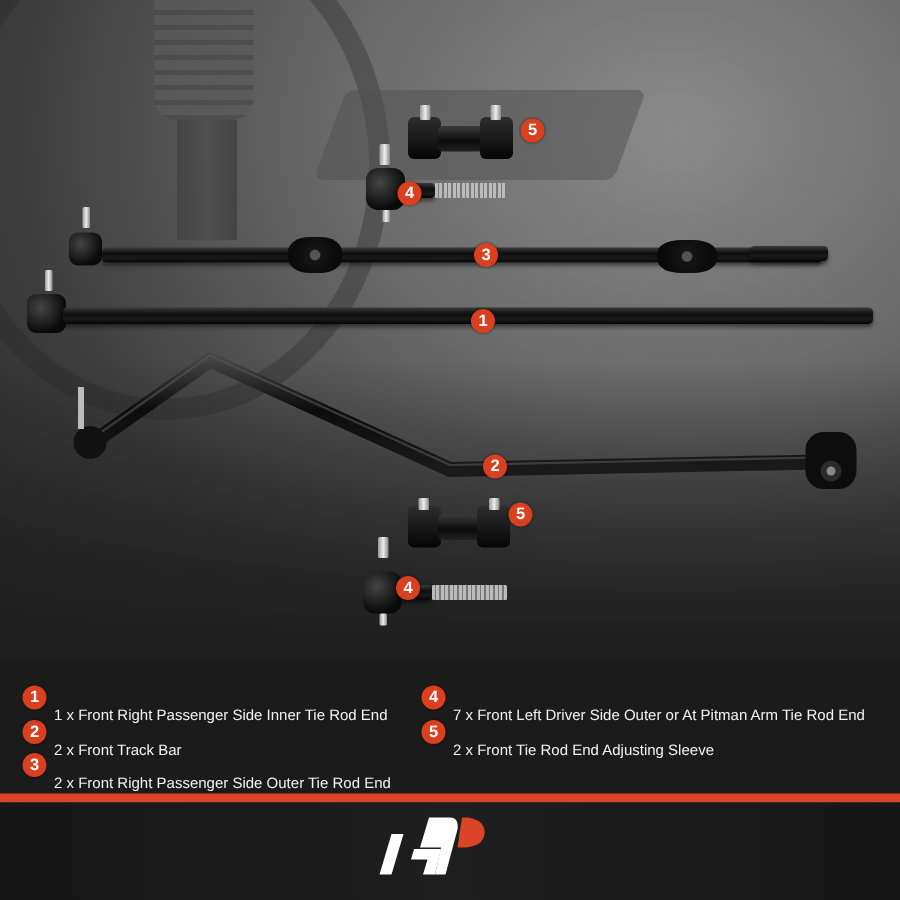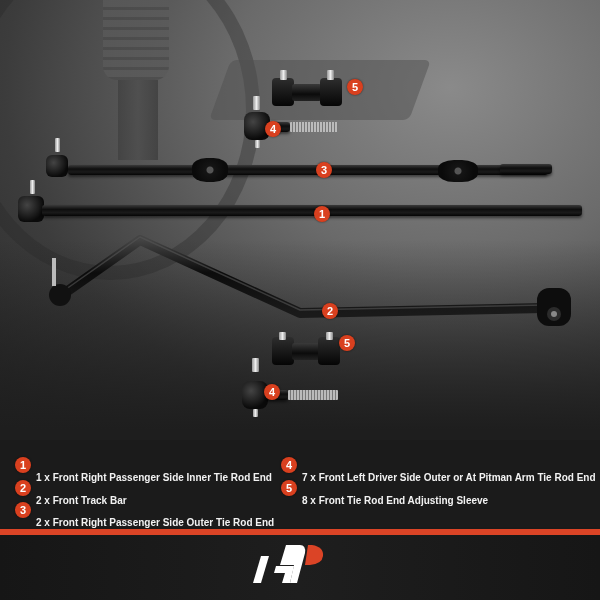--- a/index.html
+++ b/index.html
@@ -72,21 +72,21 @@
     }
 
     .legend {
       position: absolute; left: 0; top: 440px; width: 600px; height: 87px;
       background: #1b1b1b;
     }
     .legend-item {
       position: absolute; display: flex; align-items: center; height: 16px;
     }
     .legend-item .badge { position: static; margin-right: 5px; flex: none; }
-    .legend-text { color: #f2f2f2; font-size: 10px; font-weight: bold; white-space: nowrap; margin-top: 24px; }
+    .legend-text { color: #f2f2f2; font-size: 10px; font-weight: normal; white-space: nowrap; margin-top: 24px; }
 
     .separator { position: absolute; left: 0; top: 529px; width: 600px; height: 6px; background: #db4426; }
 
     .footer {
       position: absolute; left: 0; top: 535px; width: 600px; height: 65px;
       background: linear-gradient(to right, #161616, #1e1e1e 50%, #161616);
     }
     .logo { position: absolute; left: 250px; top: 8px; width: 100px; height: 50px; }
   </style>
 </head>
@@ -184,21 +184,21 @@
   <div class="legend-item" style="left:15px;top:62px;">
     <span class="badge">3</span>
     <span class="legend-text">2 x Front Right Passenger Side Outer Tie Rod End</span>
   </div>
   <div class="legend-item" style="left:281px;top:17px;">
     <span class="badge">4</span>
     <span class="legend-text">7 x Front Left Driver Side Outer or At Pitman Arm Tie Rod End</span>
   </div>
   <div class="legend-item" style="left:281px;top:40px;">
     <span class="badge">5</span>
-    <span class="legend-text">8 x Front Tie Rod End Adjusting Sleeve</span>
+    <span class="legend-text">2 x Front Tie Rod End Adjusting Sleeve</span>
   </div>
 </div>
 
 <div class="separator"></div>
 
 <div class="footer">
   <svg class="logo" viewBox="0 0 100 50">
     <polygon points="3,40 11,40 19,13 11,13" fill="#ffffff"></polygon>
     <polygon points="16,30 24,30 26,23 44,23 40,40 32,40 35,30 22,30" fill="#ffffff"></polygon>
     <path d="M36,2 L50,2 Q56,2 55,10 L47,40 L40,40 L44,22 L30,22 Z" fill="#ffffff"></path>

